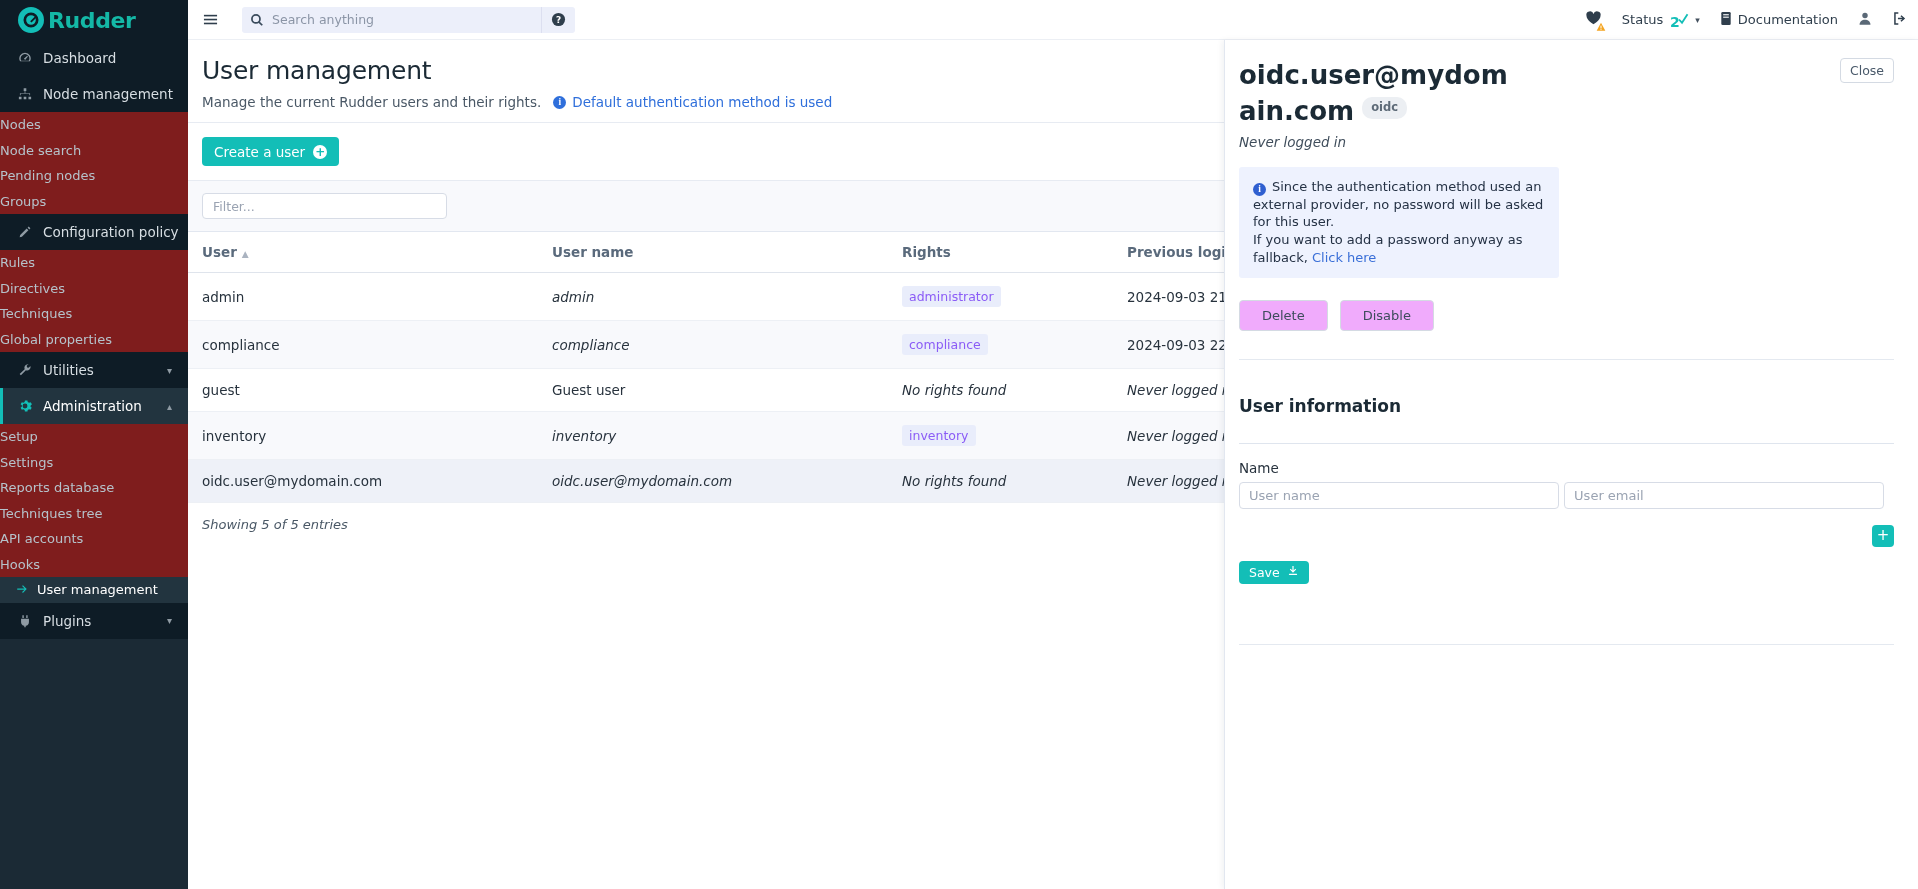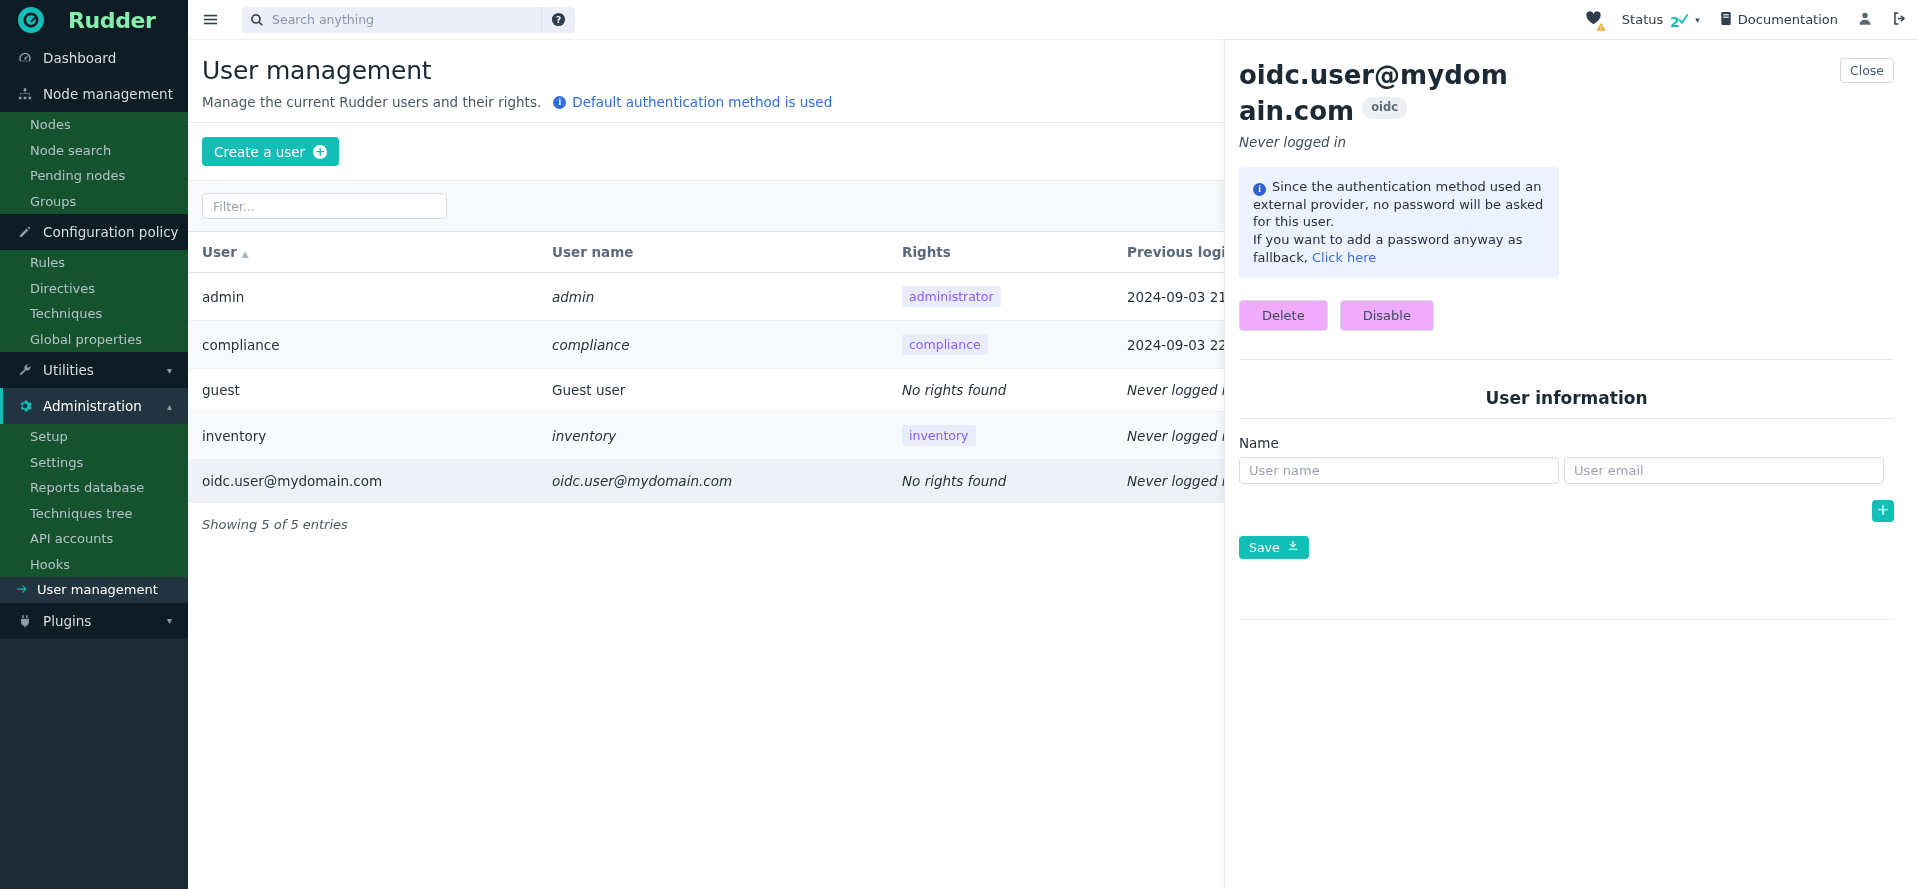--- a/index.html
+++ b/index.html
@@ -21,22 +21,22 @@
     height: 40px; display: flex; align-items: center;
     padding-left: 18px; background: #0e1c26; flex: 0 0 40px;
   }
   .logo-mark {
     width: 26px; height: 26px; border-radius: 50%;
     background: #13beb7; position: relative; flex: 0 0 26px;
     display: flex; align-items: center; justify-content: center;
   }
   .logo-mark svg { width: 20px; height: 20px; }
   .logo-text {
-    color: #86efac; font-weight: bold; font-size: 22px;
-    margin-left: 24px; letter-spacing: -0.4px;
+    color: #14b8a6; font-weight: bold; font-size: 22px;
+    margin-left: 4px; letter-spacing: -0.4px;
   }
   .nav { flex: 1 1 auto; overflow: hidden; }
   .nav-group {
     display: flex; align-items: center;
     height: 36px; padding-left: 16px;
     background: #0e1c26; color: #d7dee3; font-size: 13.5px;
     position: relative; cursor: pointer;
   }
   .nav-group.active {
     background: #22343f; color: #fff;
@@ -50,23 +50,23 @@
     align-items: center; justify-content: center;
     color: #8f9ba4; font-size: 12px;
   }
   .nav-group.active .gicon { color: #13beb7; }
   .nav-group .caret {
     margin-left: auto; margin-right: 16px;
     font-size: 10px; color: #8f9ba4;
   }
   .nav-sub {
     display: flex; align-items: center;
-    height: 25.5px; padding-left: 30px;
+    height: 25.5px; 
     font-size: 13px; color: #b6c2ca; cursor: pointer;
-    background: #14532d;
+    background: #7f1d1d;
   }
   .nav-group-plain { background: #0e1c26; }
 
   
   .main { flex: 1 1 auto; display: flex; flex-direction: column; position: relative; height: 889px; }
 
   .topbar {
     height: 40px; flex: 0 0 40px; background: #fff;
     display: flex; align-items: center;
     border-bottom: 1px solid #eceff4;
@@ -243,22 +243,22 @@
   .panel-actions { margin-top: 22px; display: flex; gap: 12px; }
   .btn-outline {
     border: 1px solid #d4dae3; background: #f0abfc; color: #3d4c5c;
     font-size: 13px; border-radius: 4px; padding: 7px 22px;
     cursor: pointer; font-family: inherit;
   }
   .panel-divider {
     border: none; border-top: 1px solid #e4e9f0; margin: 28px 0 0 0;
   }
   .section-title {
-    margin-top: 28px; font-size: 17px; color: #1b2a35;
-    padding-bottom: 10px; border-bottom: 1px solid #dfe5ee; text-align: center;
+    margin-top: 36px; font-size: 17px; color: #1b2a35;
+    padding-bottom: 27px; border-bottom: 1px solid #dfe5ee;
   }
   .field-label {
     margin-top: 16px; font-size: 13.5px; color: #27323d;
   }
   .field-input {
     margin-top: 6px; width: 320px; height: 27px;
     border: 1px solid #d7dce6; border-radius: 4px;
     padding: 0 9px; font-size: 13px; font-family: inherit;
     outline: none; color: #3a4b5c; background: #fff;
   }

